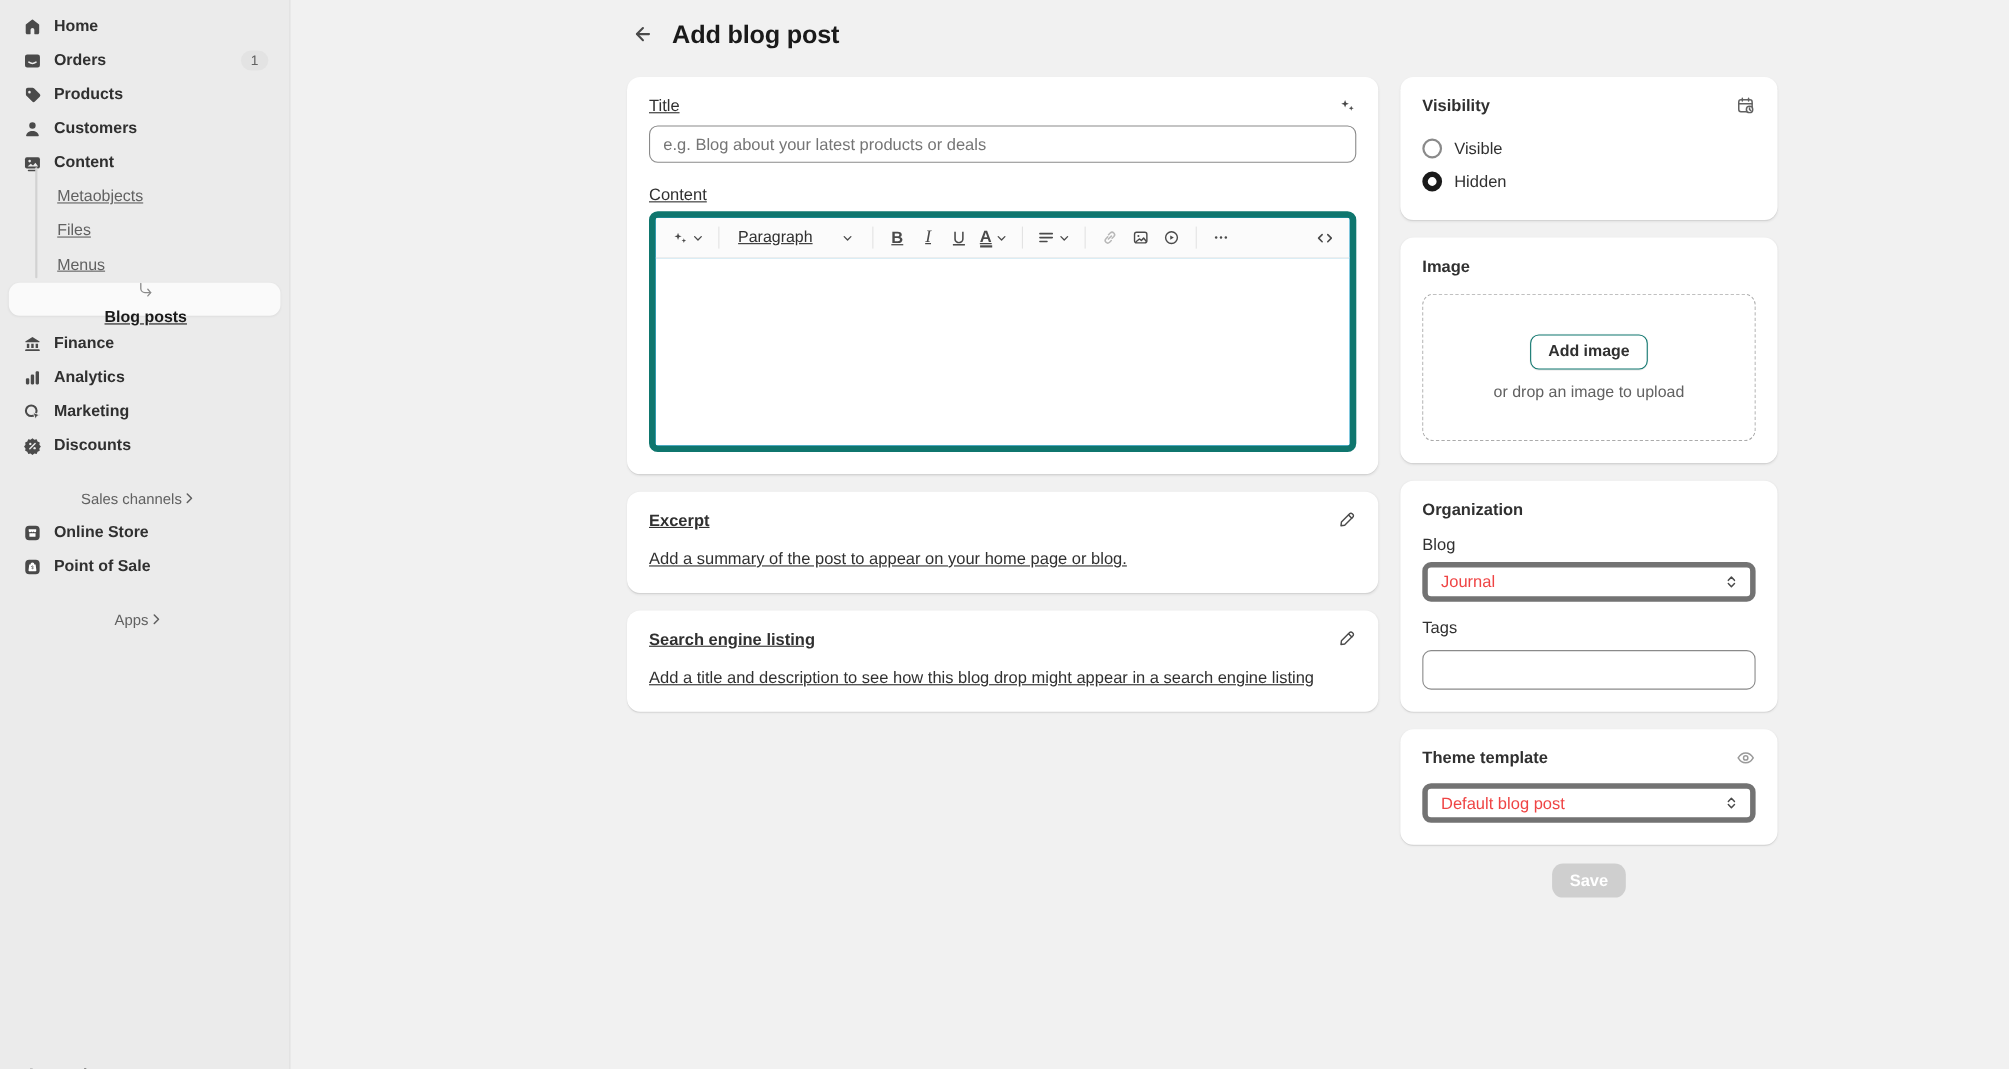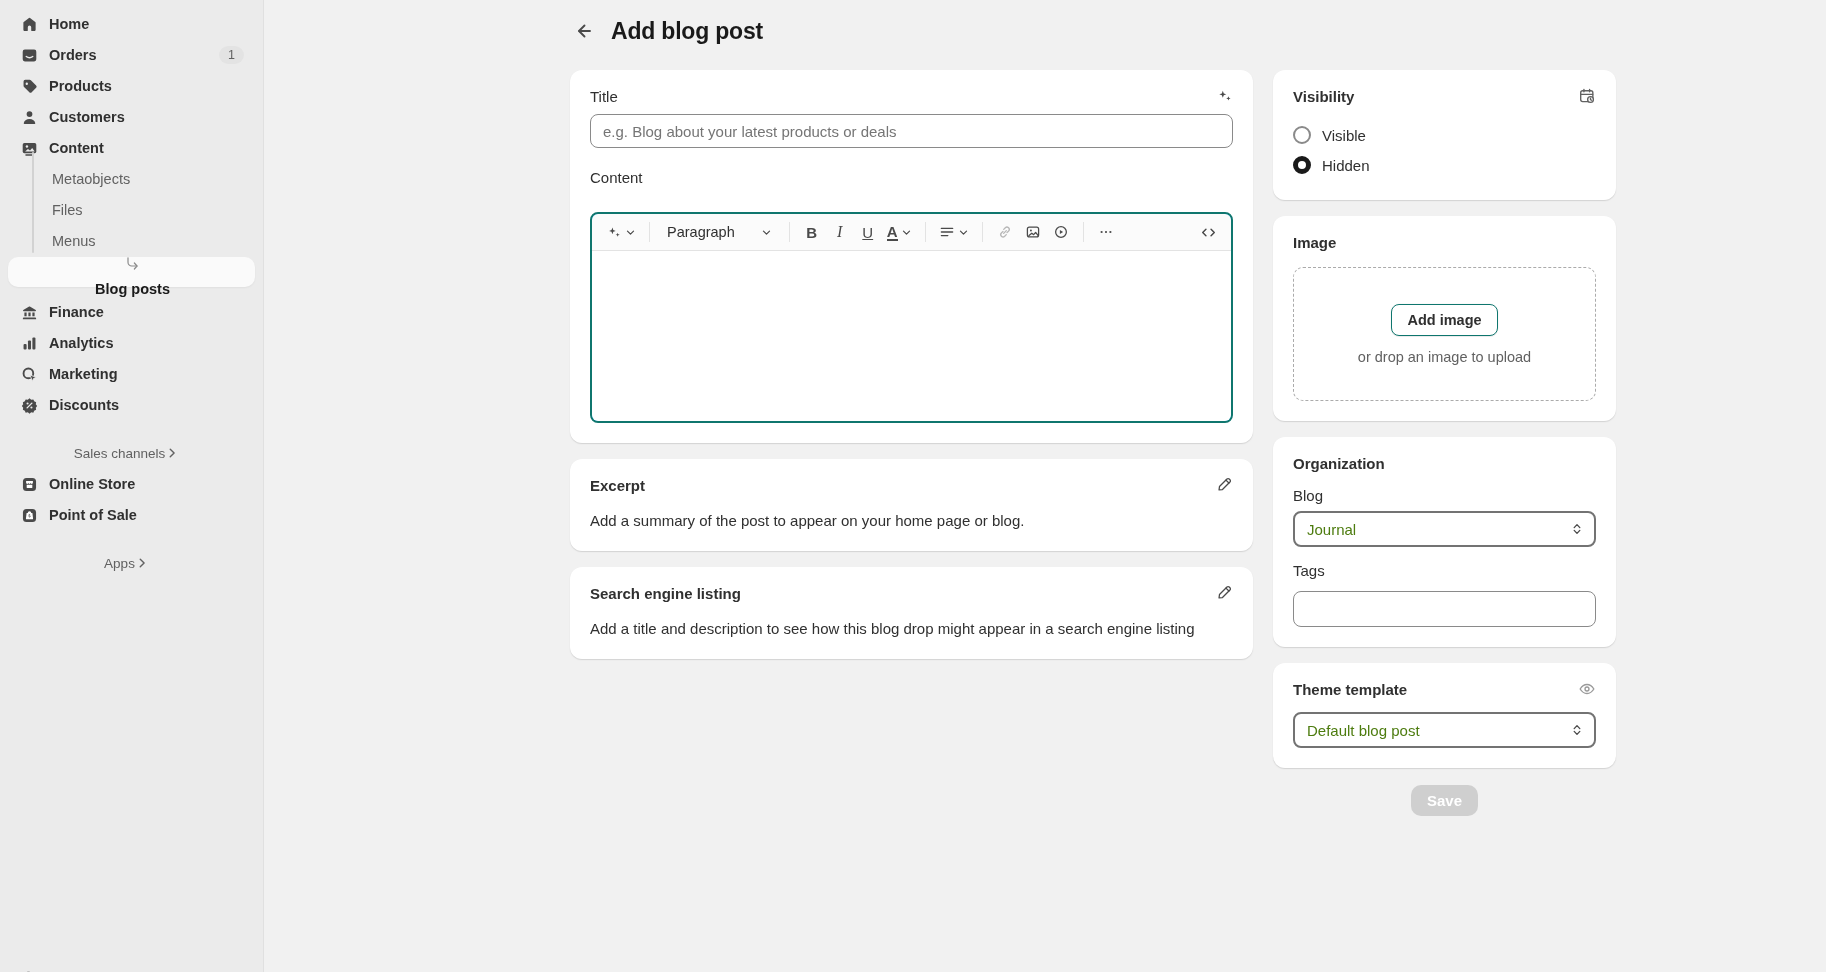--- a/index.html
+++ b/index.html
@@ -23,21 +23,21 @@
     font-weight:600;box-sizing:border-box;
   }
   .nav-item .ico{width:18px;height:18px;display:flex;align-items:center;justify-content:center;flex:none;}
   .nav-item .lbl{flex:1;white-space:nowrap;}
   .nav-badge{
     background:#e3e3e3;border-radius:8px;color:#616161;font-size:12.5px;font-weight:500;
     padding:2px 8px;line-height:1;box-shadow:0 0 0 1px rgba(0,0,0,0.03);
   }
   .nav-sub{
     display:flex;align-items:center;height:30px;margin:1px 8px;padding:0 12px 0 44px;
-    border-radius:10px;color:#616161;font-weight:400;cursor:pointer;box-sizing:border-box;
+    border-radius:10px;color:#616161;font-weight:400;cursor:pointer;box-sizing:border-box;text-decoration:underline;
   }
   .nav-sub.selected{
     background:#fafafa;color:#1a1a1a;font-weight:600;padding-left:14px;
     box-shadow:0 1px 2px rgba(0,0,0,0.05);display:flex;gap:9px;align-items:center;flex-direction:column;
   }
   .tree-line{
     position:absolute;left:32px;top:152px;width:2px;height:101px;
     background:#d2d2d2;border-radius:1px;
   }
   .section-row{
@@ -55,41 +55,41 @@
   
   .main{flex:1;position:relative;overflow:hidden;}
   .content{margin-left:306px;width:1046px;padding-top:14px;box-sizing:content-box;}
   .page-header{display:flex;align-items:center;gap:13px;height:34px;}
   .back-btn{
     width:28px;height:28px;border-radius:8px;display:flex;align-items:center;justify-content:center;
     cursor:pointer;background:transparent;border:none;padding:0;
   }
   .page-title{font-size:23px;font-weight:700;color:#1a1a1a;margin:0;letter-spacing:-0.2px;}
   .columns{display:flex;gap:20px;margin-top:22px;align-items:flex-start;}
-  .col-left{width:683px;display:flex;flex-direction:column;gap:16px;}
+  .col-left{width:683px;display:flex;flex-direction:column;gap:16px;text-decoration:underline;}
   .col-right{width:343px;display:flex;flex-direction:column;gap:16px;}
 
   .card{
     background:#ffffff;border-radius:12px;padding:17px 20px 20px;
     box-shadow:0 1px 0 rgba(26,26,26,0.07),0 1px 2px rgba(26,26,26,0.07);
     box-sizing:border-box;position:relative;
   }
   .card h2{font-size:15px;font-weight:600;color:#303030;margin:0;line-height:20px;}
   .field-label{font-size:15px;color:#303030;line-height:20px;}
   .card-corner-icon{position:absolute;top:15px;right:18px;cursor:pointer;background:none;border:none;padding:2px;display:flex;}
 
   .text-input{
     width:100%;height:34px;border:1px solid #8a8a8a;border-radius:8px;background:#fff;
     padding:0 12px;font-size:15px;color:#303030;box-sizing:border-box;outline:none;
     font-family:inherit;
   }
   .text-input::placeholder{color:#757575;}
 
   
-  .editor{border:2px solid #0f766e;border-radius:8px;overflow:hidden;margin-top:24px;background:#0ea5e9;}
+  .editor{border:6px solid #0f766e;border-radius:8px;overflow:hidden;margin-top:4px;background:#0ea5e9;}
   .toolbar{
     height:36px;background:#fbfbfb;border-bottom:1px solid #e3e3e3;
     display:flex;align-items:center;padding:0 10px;gap:2px;
   }
   .tb-btn{
     height:28px;min-width:26px;border:none;background:transparent;border-radius:6px;
     display:flex;align-items:center;justify-content:center;gap:3px;cursor:pointer;
     color:#4a4a4a;font-size:15px;padding:0 4px;font-family:inherit;
   }
   .tb-divider{width:1px;height:20px;background:#e3e3e3;margin:0 7px;flex:none;}
@@ -114,23 +114,23 @@
   }
   .add-image-btn{
     background:#fff;border:1px solid #0f766e;border-radius:8px;padding:7px 15px;
     font-size:14.5px;font-weight:600;color:#303030;cursor:pointer;
     box-shadow:0 1px 0 rgba(0,0,0,0.06),0 0 0 1px rgba(0,0,0,0.02);font-family:inherit;
   }
   .drop-hint{font-size:14.5px;color:#616161;}
 
   
   .select{
-    margin-top:5px;height:36px;border:2px solid #737373;border-radius:8px;background:#fff;
+    margin-top:5px;height:36px;border:5px solid #737373;border-radius:8px;background:#fff;
     display:flex;align-items:center;justify-content:space-between;padding:0 10px 0 12px;
-    font-size:15px;color:#4d7c0f;cursor:pointer;box-sizing:border-box;
+    font-size:15px;color:#ef4444;cursor:pointer;box-sizing:border-box;
   }
   .org-field{margin-top:14px;}
   .org-field:first-of-type{margin-top:12px;}
   .org-field .field-label{display:block;margin-bottom:5px;}
   .redacted{
     width:170px;height:15px;border-radius:3px;background:#9d9d9d;filter:blur(4px);opacity:0.75;
   }
   .author-input{display:flex;align-items:center;}
 
   .save-row{display:flex;justify-content:center;padding-top:1px;}

